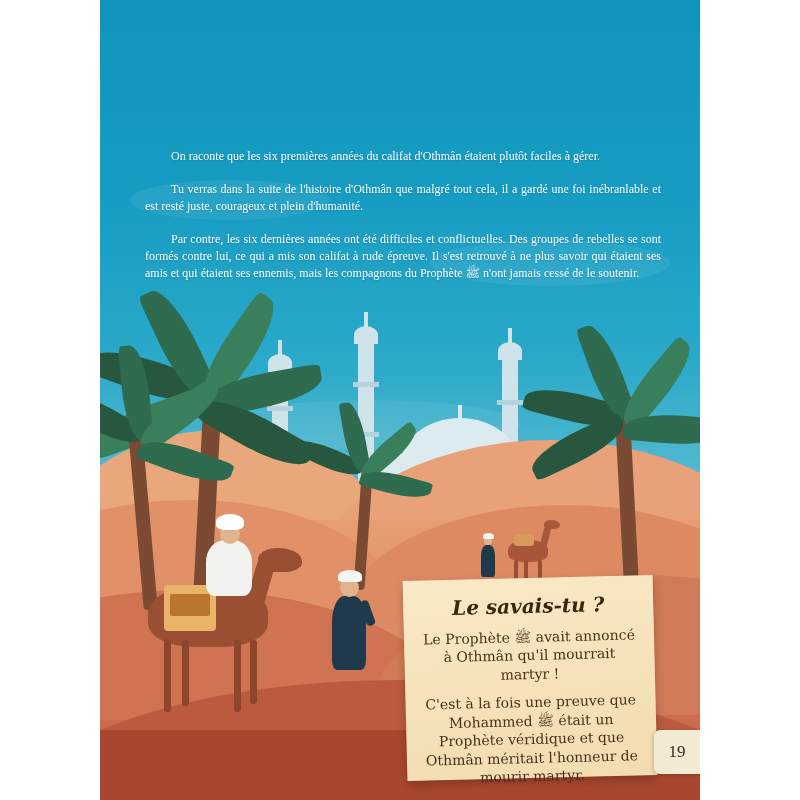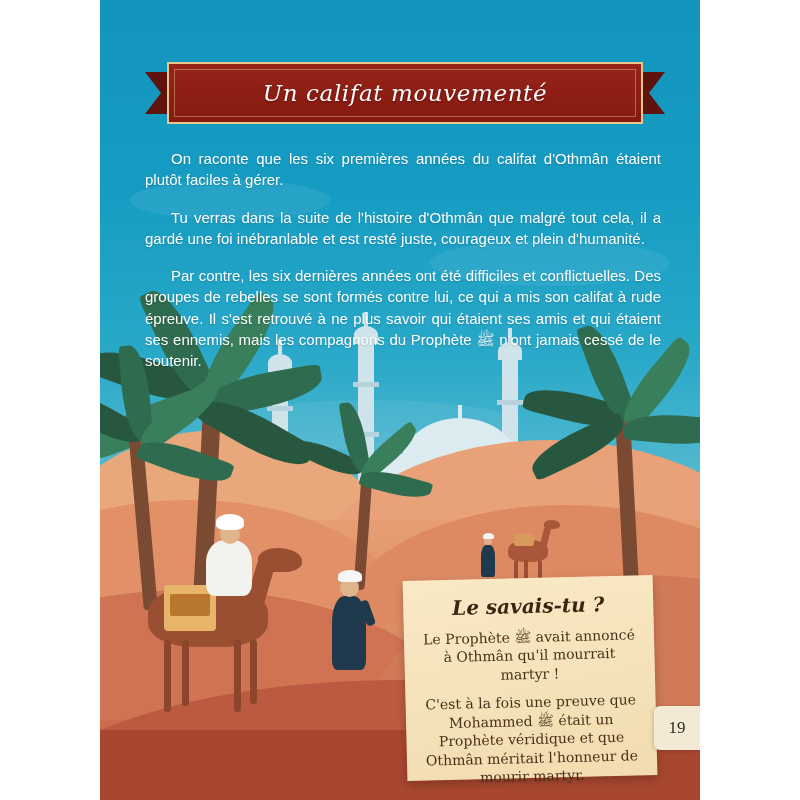--- a/index.html
+++ b/index.html
@@ -211,22 +211,22 @@
     z-index: 2;
   }
 
   
   #body-text {
     position: absolute;
     left: 45px;
     top: 148px;
     width: 516px;
     color: #ffffff;
-    font-family: Liberation Sans, sans-serif;
-    font-size: 15px;
+    font-family: Liberation Serif, serif;
+    font-size: 12px;
     line-height: 1.42;
     text-align: justify;
     text-shadow: 0 1px 2px rgba(0,0,0,0.18);
   }
   #body-text p { margin: 0 0 16px 0; text-indent: 26px; }
 
   
   #note-card {
     position: absolute;
     left: 305px;
@@ -255,21 +255,21 @@
     font-size: 14px;
     line-height: 1.32;
     margin: 0 0 10px 0;
     color: #4a2f1a;
   }
 
   
   #page-number-tab {
     position: absolute;
     right: 0px;
-    top: 706px;
+    top: 730px;
     width: 46px;
     height: 44px;
     background: #f3ead6;
     border-radius: 6px 0 0 6px;
     display: flex;
     align-items: center;
     justify-content: center;
     font-family: "Liberation Serif", serif;
     font-size: 17px;
     color: #2e2a26;
@@ -424,28 +424,20 @@
       <div class="camel-leg" style="left:424px; top:560px; height:24px; width:4px; background:#9b4f34;"></div>
       <div class="camel-leg" style="left:438px; top:560px; height:26px; width:4px; background:#9b4f34;"></div>
       <div style="position:absolute; left:414px; top:534px; width:20px; height:12px; background:#d79a5a; border-radius:3px;"></div>
     </div>
     <div>
       <div class="person-robe" style="left:381px; top:545px; width:14px; height:32px;"></div>
       <div class="person-head" style="left:384px; top:537px; width:8px; height:8px;"></div>
       <div class="person-cap" style="left:383px; top:533px; width:11px; height:6px;"></div>
     </div>
 
-    <div id="banner-wrap">
-      <div class="ribbon-tail left"></div>
-      <div class="ribbon-tail right"></div>
-      <div class="banner-main">
-        <div class="inner-line"></div>
-        <span id="banner-title">Un califat mouvementé</span>
-      </div>
-    </div>
 
     <div id="body-text">
       <p>On raconte que les six premières années du califat d'Othmân étaient plutôt faciles à gérer.</p>
       <p>Tu verras dans la suite de l'histoire d'Othmân que malgré tout cela, il a gardé une foi inébranlable et est resté juste, courageux et plein d'humanité.</p>
       <p>Par contre, les six dernières années ont été difficiles et conflictuelles. Des groupes de rebelles se sont formés contre lui, ce qui a mis son califat à rude épreuve. Il s'est retrouvé à ne plus savoir qui étaient ses amis et qui étaient ses ennemis, mais les compagnons du Prophète ﷺ n'ont jamais cessé de le soutenir.</p>
     </div>
 
     <div id="note-card">
       <div id="note-title">Le savais-tu ?</div>
       <p class="note-p">Le Prophète ﷺ avait annoncé à Othmân qu'il mourrait martyr !</p>

